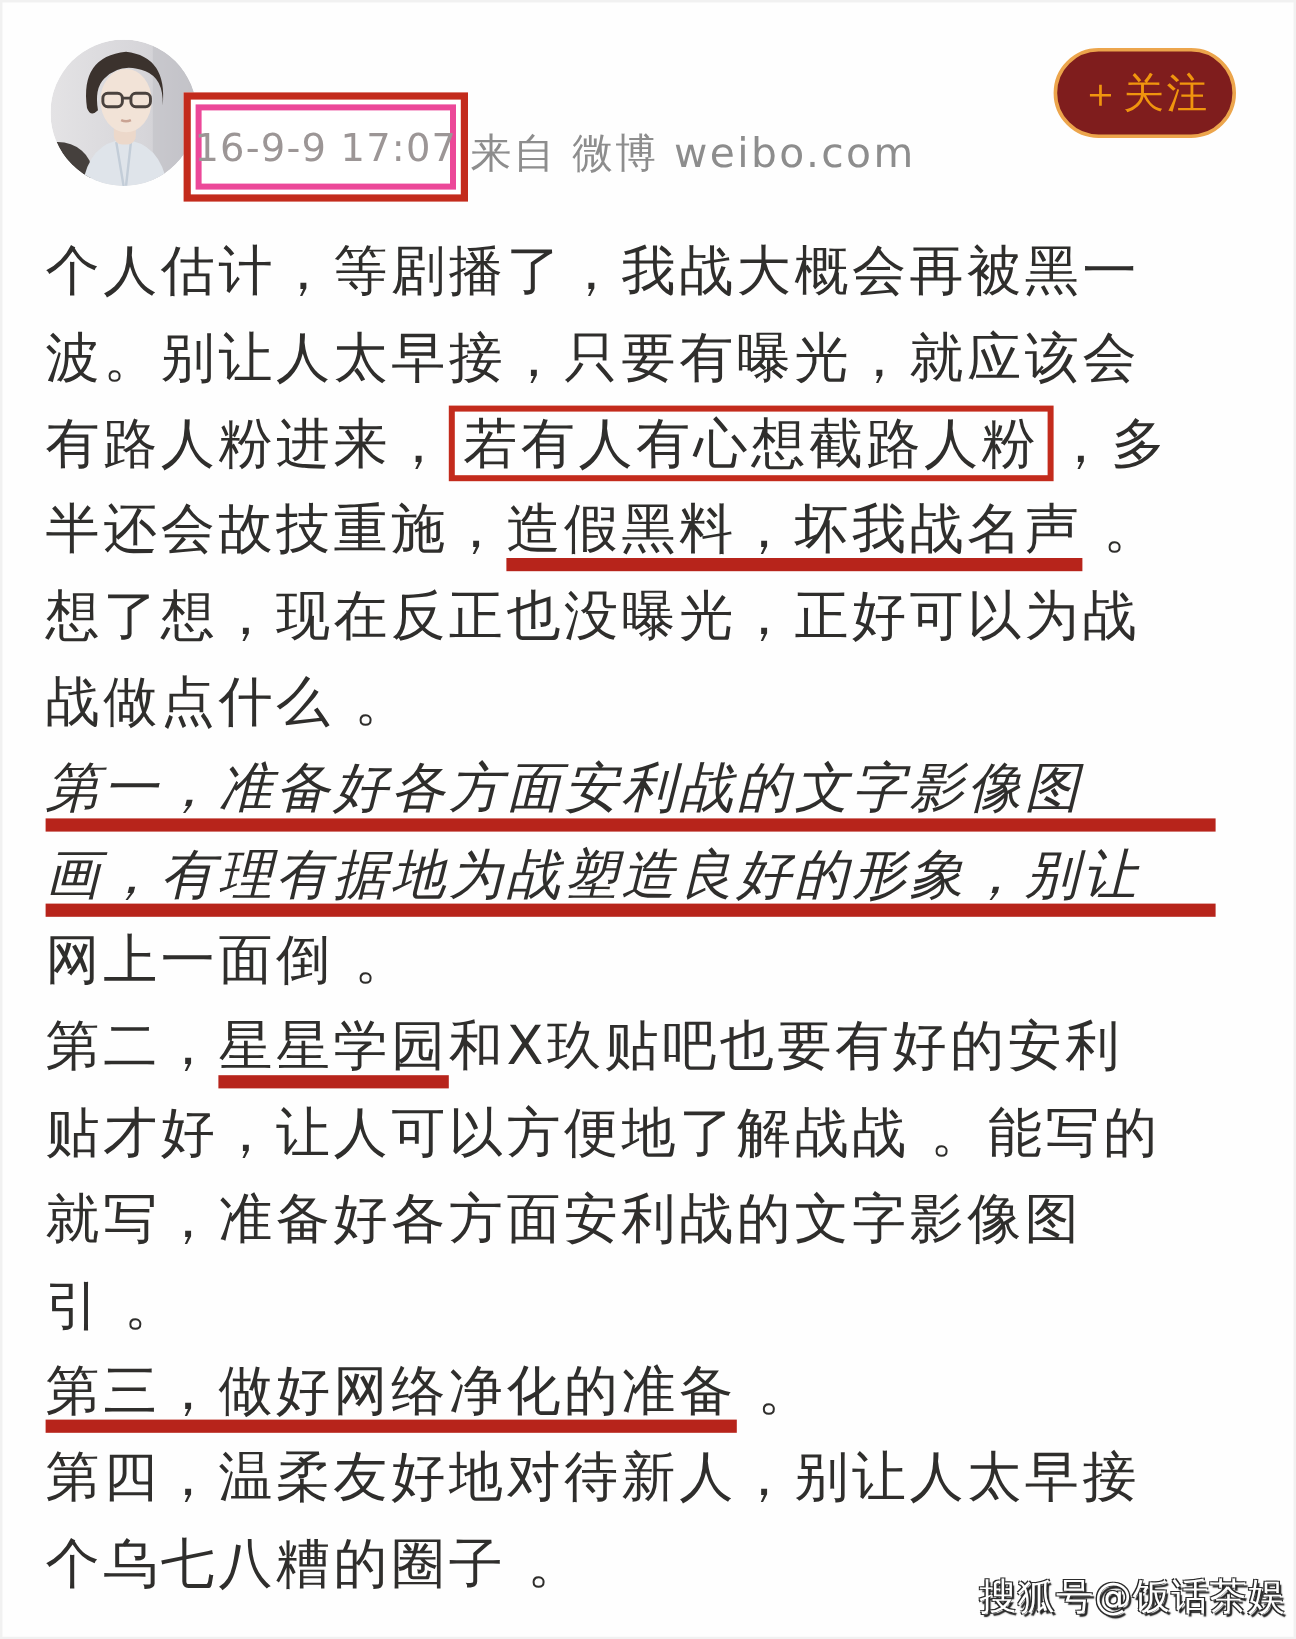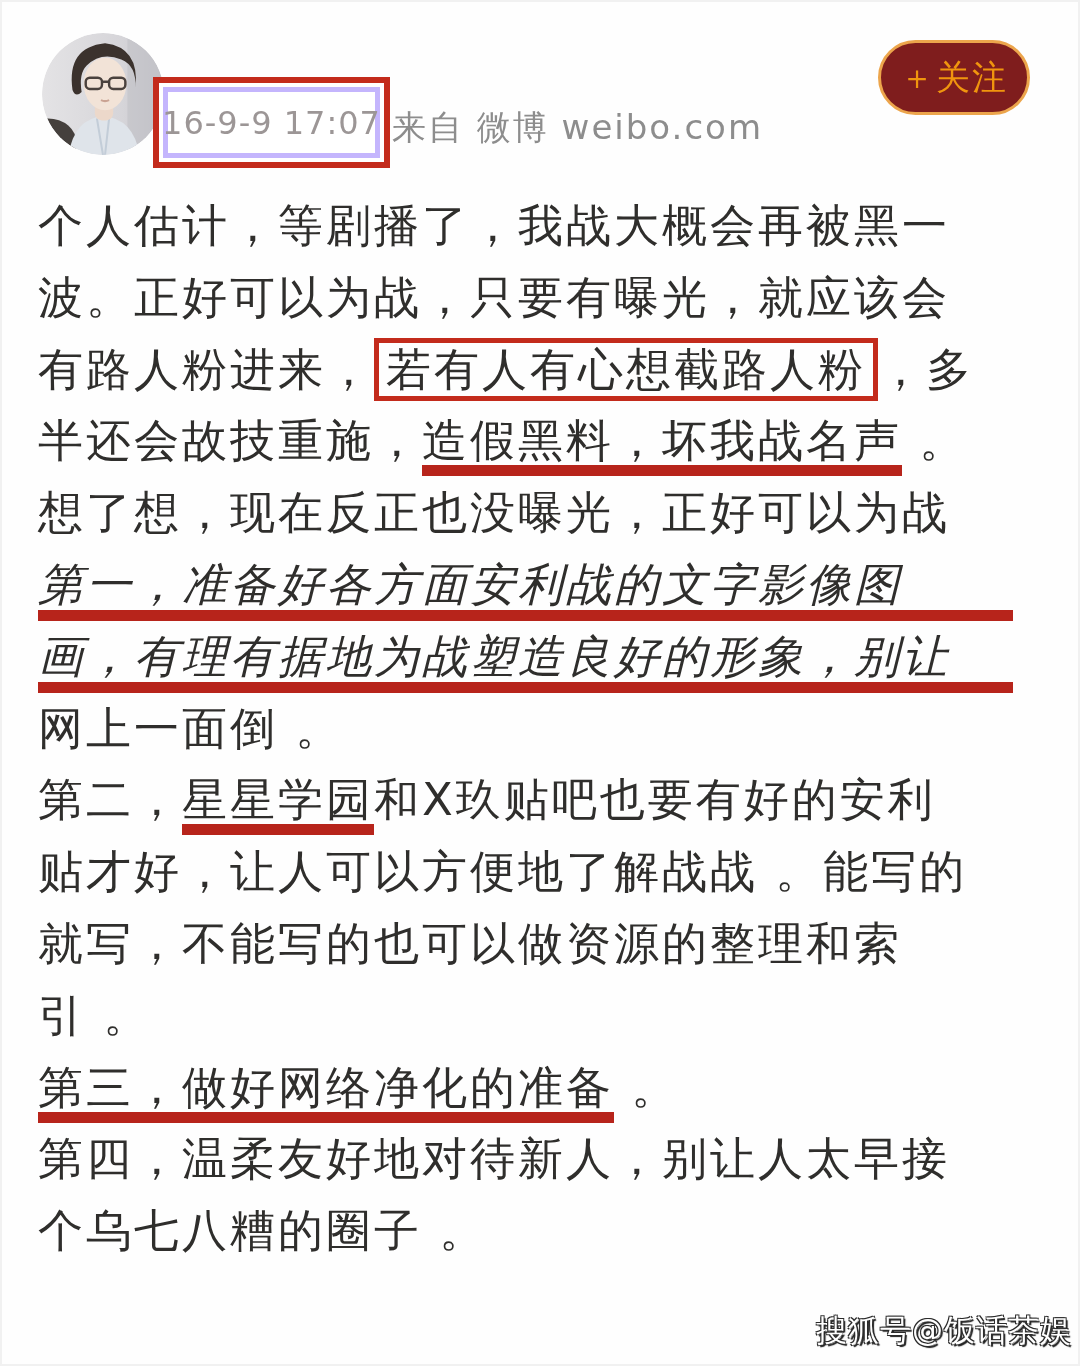--- a/index.html
+++ b/index.html
@@ -5,21 +5,21 @@
   html,body{margin:0;padding:0;background:#ffffff;}
   .page{
     position:relative;width:1080px;height:1366px;background:#fefefe;
     font-family:"DejaVu Sans","Liberation Sans",sans-serif;
     overflow:hidden;box-shadow:inset 0 0 0 2px #f1f1f1;
   }
   
   .avatar{position:absolute;left:42px;top:33px;width:122px;height:122px;border-radius:50%;overflow:hidden;cursor:pointer;}
   .avatar svg{display:block;width:100%;height:100%;}
   .stampbox{position:absolute;left:153px;top:77px;width:237px;height:91px;border:6px solid #c32b1c;padding:4px;box-sizing:border-box;background:#fff;}
-  .stampbox-inner{width:100%;height:100%;border:5px solid #c4b5fd;box-sizing:border-box;display:flex;align-items:center;justify-content:center;}
+  .stampbox-inner{width:100%;height:100%;border:5px solid #ec4899;box-sizing:border-box;display:flex;align-items:center;justify-content:center;}
   .timestamp{font-size:32px;color:#9c9696;letter-spacing:1px;white-space:nowrap;cursor:pointer;}
   .source{position:absolute;left:392px;top:105px;font-size:34px;color:#8d8d8d;letter-spacing:2px;white-space:nowrap;cursor:pointer;}
   .follow{position:absolute;left:878px;top:40px;width:152px;height:75px;border:3px solid #eca54c;border-radius:38px;
     background:#7f1d1d;color:#f0950e;font-size:34px;letter-spacing:2px;
     display:flex;align-items:center;justify-content:center;cursor:pointer;font-family:inherit;box-sizing:border-box;}
   
   .body{position:absolute;left:38px;top:190px;width:975px;font-size:45px;line-height:71.8px;color:#2f2e2c;letter-spacing:3px;}
   .line{white-space:nowrap;height:71.8px;}
   .u{background:linear-gradient(#b7241b,#b7241b) 0 100%/100% 11px no-repeat;padding-bottom:9px;}
   .u-full{background:linear-gradient(#b7241b,#b7241b) 0 100%/100% 11px no-repeat;font-style:italic;}
@@ -67,30 +67,31 @@
       <span class="timestamp">16-9-9 17:07</span>
     </div>
   </div>
 
   <span class="source">来自 微博 weibo.com</span>
 
   <button class="follow">＋关注</button>
 
   <div class="body">
     <div class="line"><span>个人估计，等剧播了，我战大概会再被黑一</span></div>
-    <div class="line"><span>波。正好可以为战，只要有曝光，就应该会</span></div>
+    <div class="line"><span>波。别让人太早接，只要有曝光，就应该会</span></div>
     <div class="line"><span>有路人粉进来，</span><span class="boxed">若有人有心想截路人粉</span><span>，多</span></div>
     <div class="line"><span>半还会故技重施，</span><span class="u">造假黑料，坏我战名声</span><span> 。</span></div>
     <div class="line"><span>想了想，现在反正也没曝光，正好可以为战</span></div>
+    <div class="line"><span>战做点什么 。</span></div>
     <div class="line u-full"><span>第一，准备好各方面安利战的文字影像图</span></div>
     <div class="line u-full"><span>画，有理有据地为战塑造良好的形象，别让</span></div>
     <div class="line"><span>网上一面倒 。</span></div>
     <div class="line"><span>第二，</span><span class="u">星星学园</span><span>和X玖贴吧也要有好的安利</span></div>
     <div class="line"><span>贴才好，让人可以方便地了解战战 。能写的</span></div>
-    <div class="line"><span>就写，不能写的也可以做资源的整理和索</span></div>
+    <div class="line"><span>就写，准备好各方面安利战的文字影像图</span></div>
     <div class="line"><span>引 。</span></div>
     <div class="line"><span class="u">第三，做好网络净化的准备</span><span> 。</span></div>
     <div class="line"><span>第四，温柔友好地对待新人，别让人太早接</span></div>
     <div class="line"><span>个乌七八糟的圈子 。</span></div>
   </div>
 
   <div class="watermark">搜狐号@饭话茶娱</div>
 
 </div>
 

